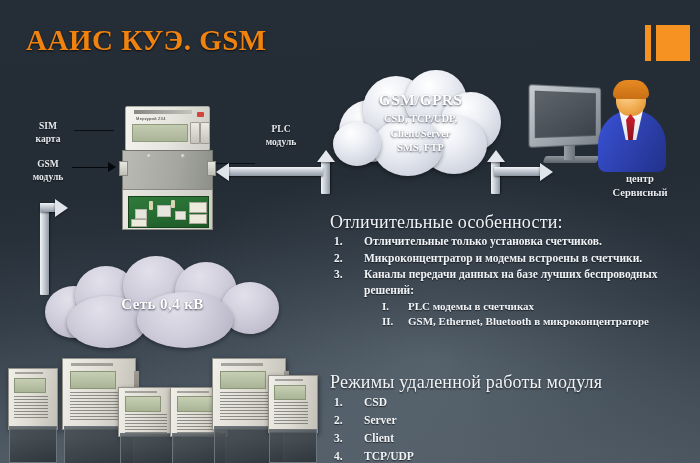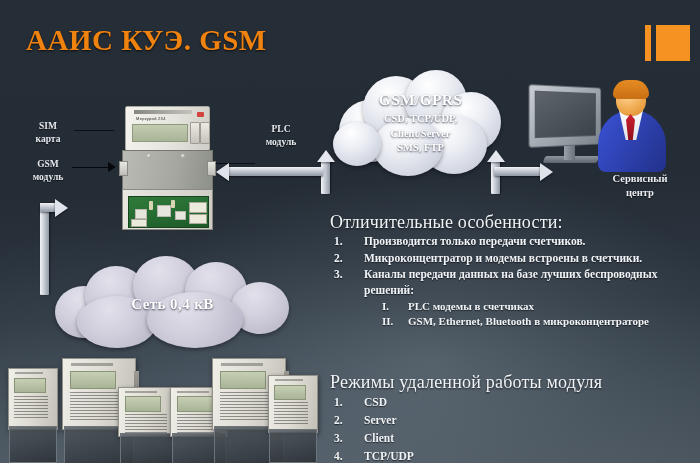--- a/index.html
+++ b/index.html
@@ -130,21 +130,21 @@
   .cloud { position: absolute; }
   .cloud .lobe {
     position: absolute; border-radius: 50%;
     background: radial-gradient(circle at 35% 28%, #ffffff 0%, #e3e6ee 40%, #c7cad8 75%, #adb1c2 100%);
     box-shadow: 0 2px 4px rgba(0,0,0,0.35);
   }
   #cloud-gsm { left: 333px; top: 70px; width: 175px; height: 108px; }
   #cloud-gsm .lobe {
     background: radial-gradient(circle at 38% 25%, #ffffff 0%, #eceef4 35%, #d2d6e1 72%, #b9bdcc 100%);
   }
-  #cloud-net { left: 55px; top: 256px; width: 235px; height: 92px; }
+  #cloud-net { left: 45px; top: 256px; width: 235px; height: 92px; }
   #cloud-net .lobe {
     background: radial-gradient(circle at 40% 25%, #e2e0ea 0%, #d2d0dd 40%, #bfbdcd 78%, #aeabbe 100%);
   }
   .cloud-text {
     position: absolute; z-index: 4;
     text-align: center; color: #ffffff;
     text-shadow: 0 1px 2px rgba(40,45,60,0.85);
     font-weight: bold;
   }
   #cloud-gsm-title {
@@ -501,31 +501,31 @@
     <div id="monitor-neck"></div>
     <div id="monitor-frame">
       <div id="monitor-screen"></div>
     </div>
     <div id="person-body"></div>
     <div id="person-shirt"></div>
     <div id="person-tie"></div>
     <div id="person-head"></div>
     <div id="person-hair"></div>
     <div id="svc-label">
+      <div>центр</div>
       <div>Сервисный</div>
-      <div>центр</div>
     </div>
   </div>
 
   <div class="panel" id="panel-features">
     <div class="panel-head">Отличительные особенности:</div>
     <ol class="plist">
       <li>
         <span class="num">1.</span>
-        <span>Производится только передачи счетчиков.</span>
+        <span>Отличительные только установка счетчиков.</span>
       </li>
       <li>
         <span class="num">2.</span>
         <span>Микроконцентратор и модемы встроены в счетчики.</span>
       </li>
       <li>
         <span class="num">3.</span>
         <span>Каналы передачи данных  на базе лучших беспроводных решений:</span>
         <ol class="sublist">
           <li>

